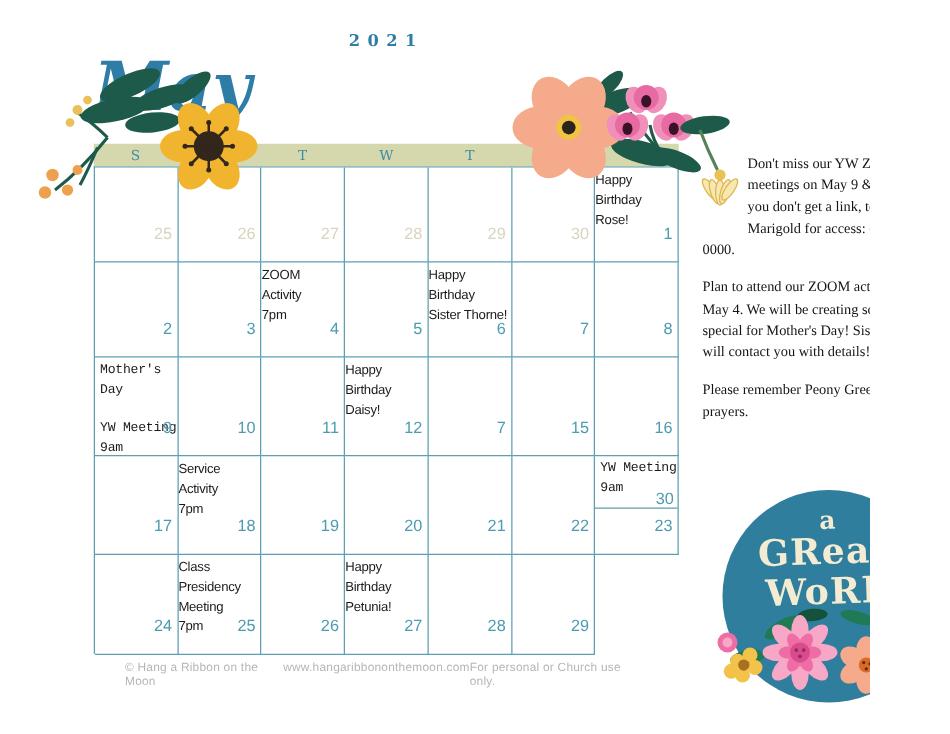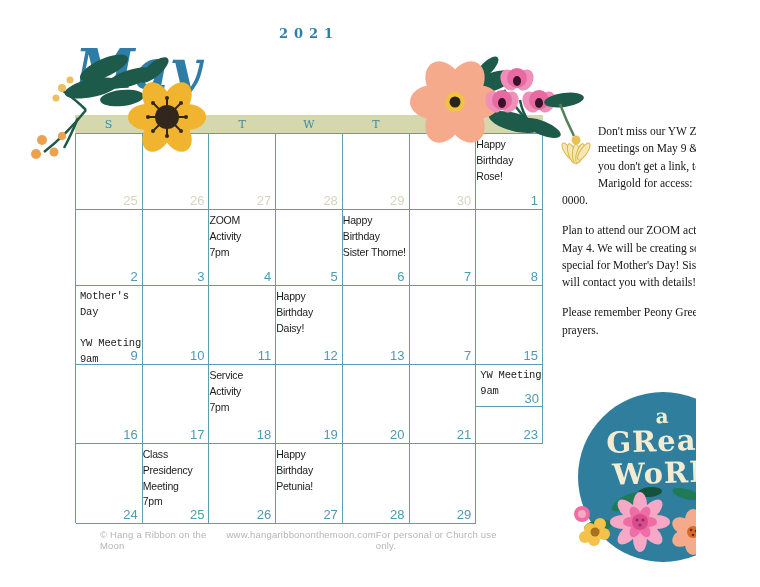--- a/index.html
+++ b/index.html
@@ -28,21 +28,21 @@
         font-family:"DejaVu Serif",serif;font-size:11px;color:var(--bandtxt);}
   
   .grid{position:absolute;left:75px;top:133px;width:468px;height:390px;z-index:1;
         display:grid;grid-template-columns:repeat(7,1fr);grid-template-rows:76px 76px 79px 79px 80px;
         border-left:1px solid var(--grid);border-top:1px solid var(--grid);box-sizing:border-box;}
   .cell{position:relative;border-right:1px solid var(--grid);border-bottom:1px solid var(--grid);
         box-sizing:border-box;overflow:visible;}
   .ev{display:block;padding-top:3px;font-size:10.5px;line-height:1.5;color:var(--ink);
         white-space:pre-line;text-align:left;letter-spacing:-0.2px;}
   .ev.left{text-align:left;padding-left:4px;font-family:Liberation Mono, monospace;}
-  .num{position:absolute;right:4px;bottom:1px;font-size:13px;color:var(--date);}
+  .num{position:absolute;right:4px;bottom:15px;font-size:13px;color:var(--date);}
   .num.out{color:var(--outdate);}
   .cell.split{display:flex;flex-direction:column;}
   .sub{position:relative;flex:1;}
   .sub.top{flex:none;height:41px;border-bottom:1px solid var(--grid);}
   .sub.top .num{right:3px;bottom:0;}
   
   .footer{position:absolute;left:100px;top:529px;width:412px;display:flex;
         justify-content:space-between;font-size:9.5px;color:var(--foot);letter-spacing:0.2px;}
   
   .notes{position:absolute;left:562px;top:112px;width:192px;font-size:11.5px;line-height:1.5;color:#151515;}
@@ -257,23 +257,20 @@
     <div class="cell">
         <span class="num">11</span>
       </div>
     <div class="cell">
         <span class="ev">Happy
 Birthday
 Daisy!</span>
         <span class="num">12</span>
       </div>
     <div class="cell">
-        <span class="num">13</span>
-      </div>
-    <div class="cell">
         <span class="num">7</span>
       </div>
     <div class="cell">
         <span class="num">15</span>
       </div>
 
     <div class="cell">
         <span class="num">16</span>
       </div>
     <div class="cell">
@@ -286,20 +283,23 @@
         <span class="num">18</span>
       </div>
     <div class="cell">
         <span class="num">19</span>
       </div>
     <div class="cell">
         <span class="num">20</span>
       </div>
     <div class="cell">
         <span class="num">21</span>
+      </div>
+    <div class="cell">
+        <span class="num">22</span>
       </div>
 
     <div class="cell split">
       <div class="sub top">
           <span class="ev left">YW Meeting
 9am</span>
           <span class="num">30</span>
         </div>
       <div class="sub">
           <span class="num">23</span>

